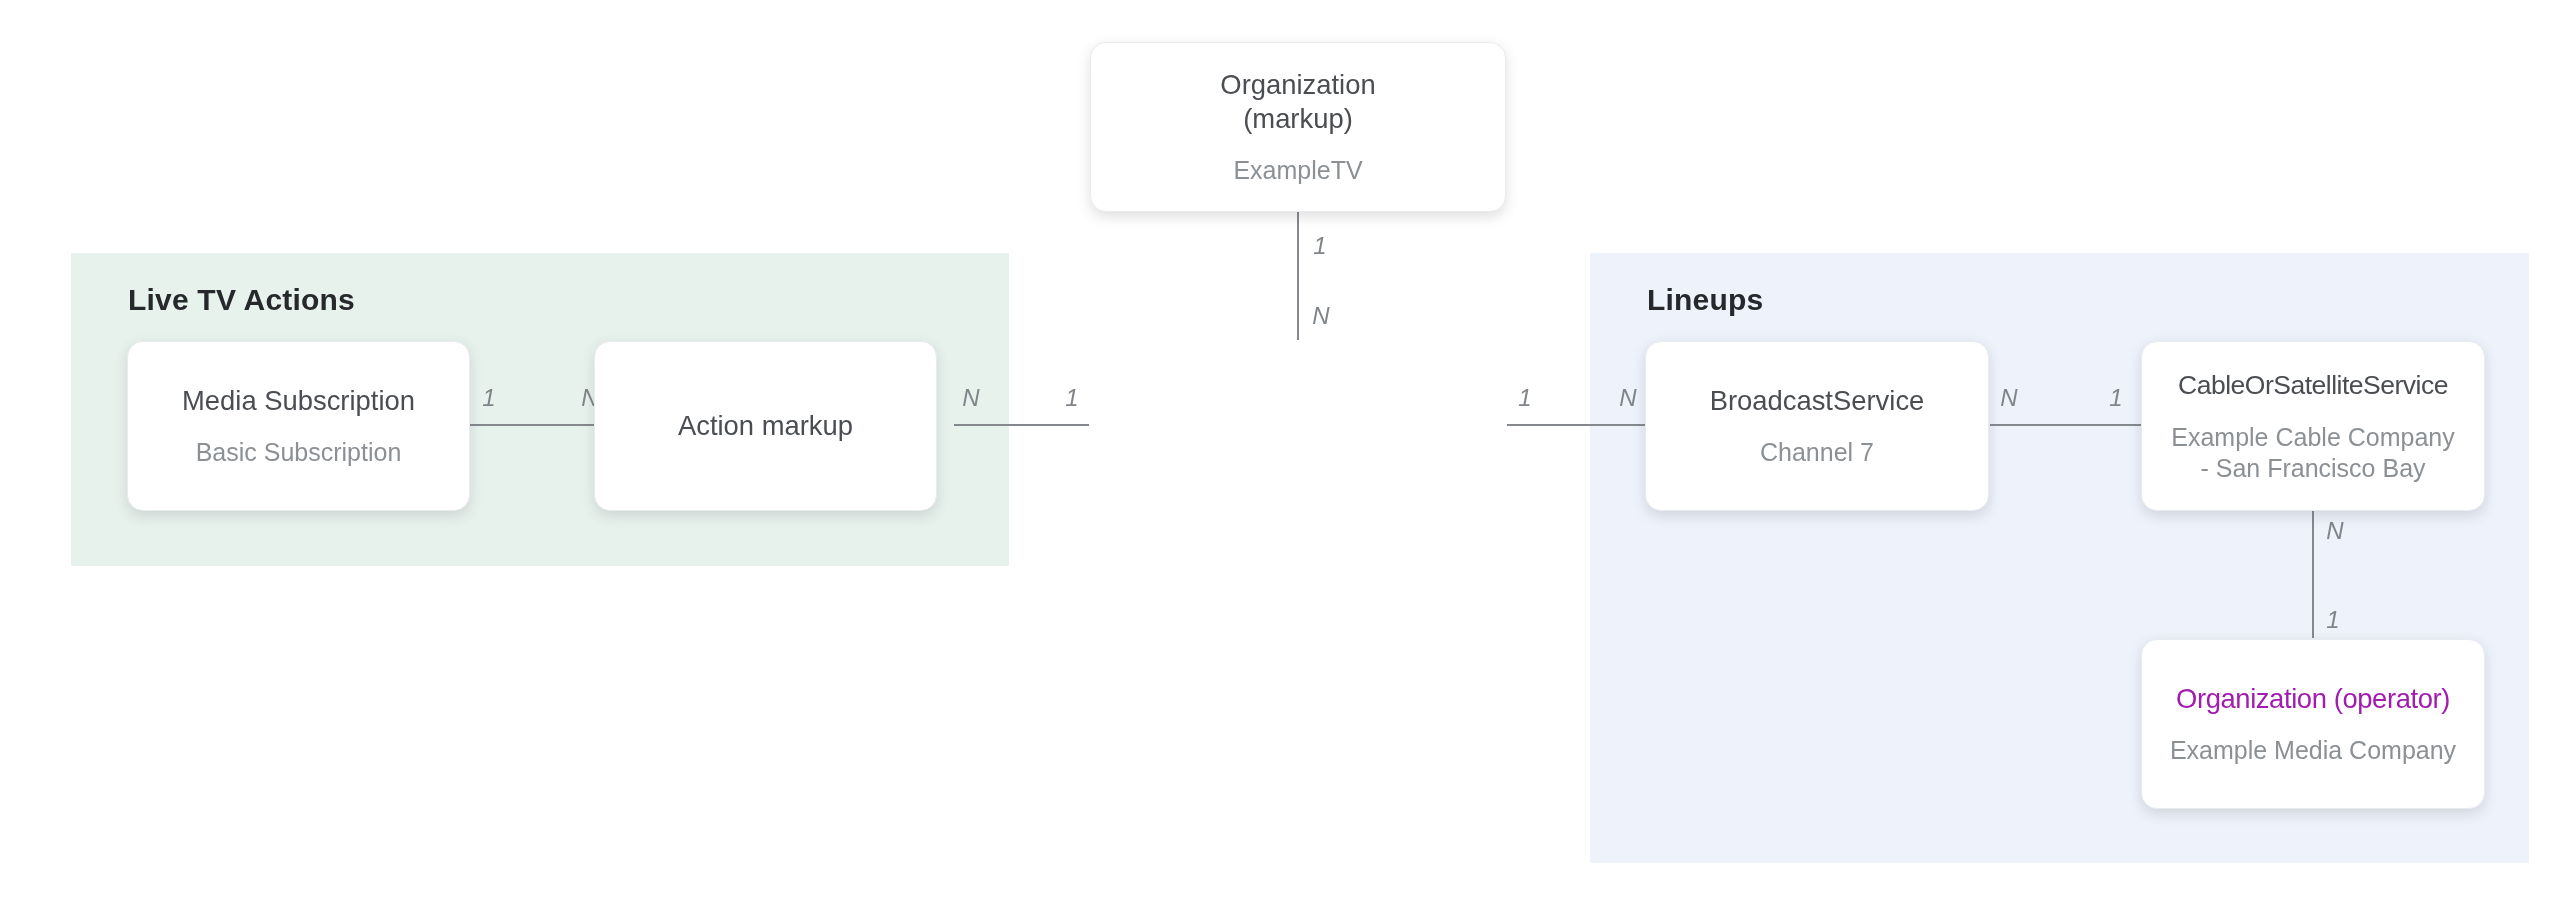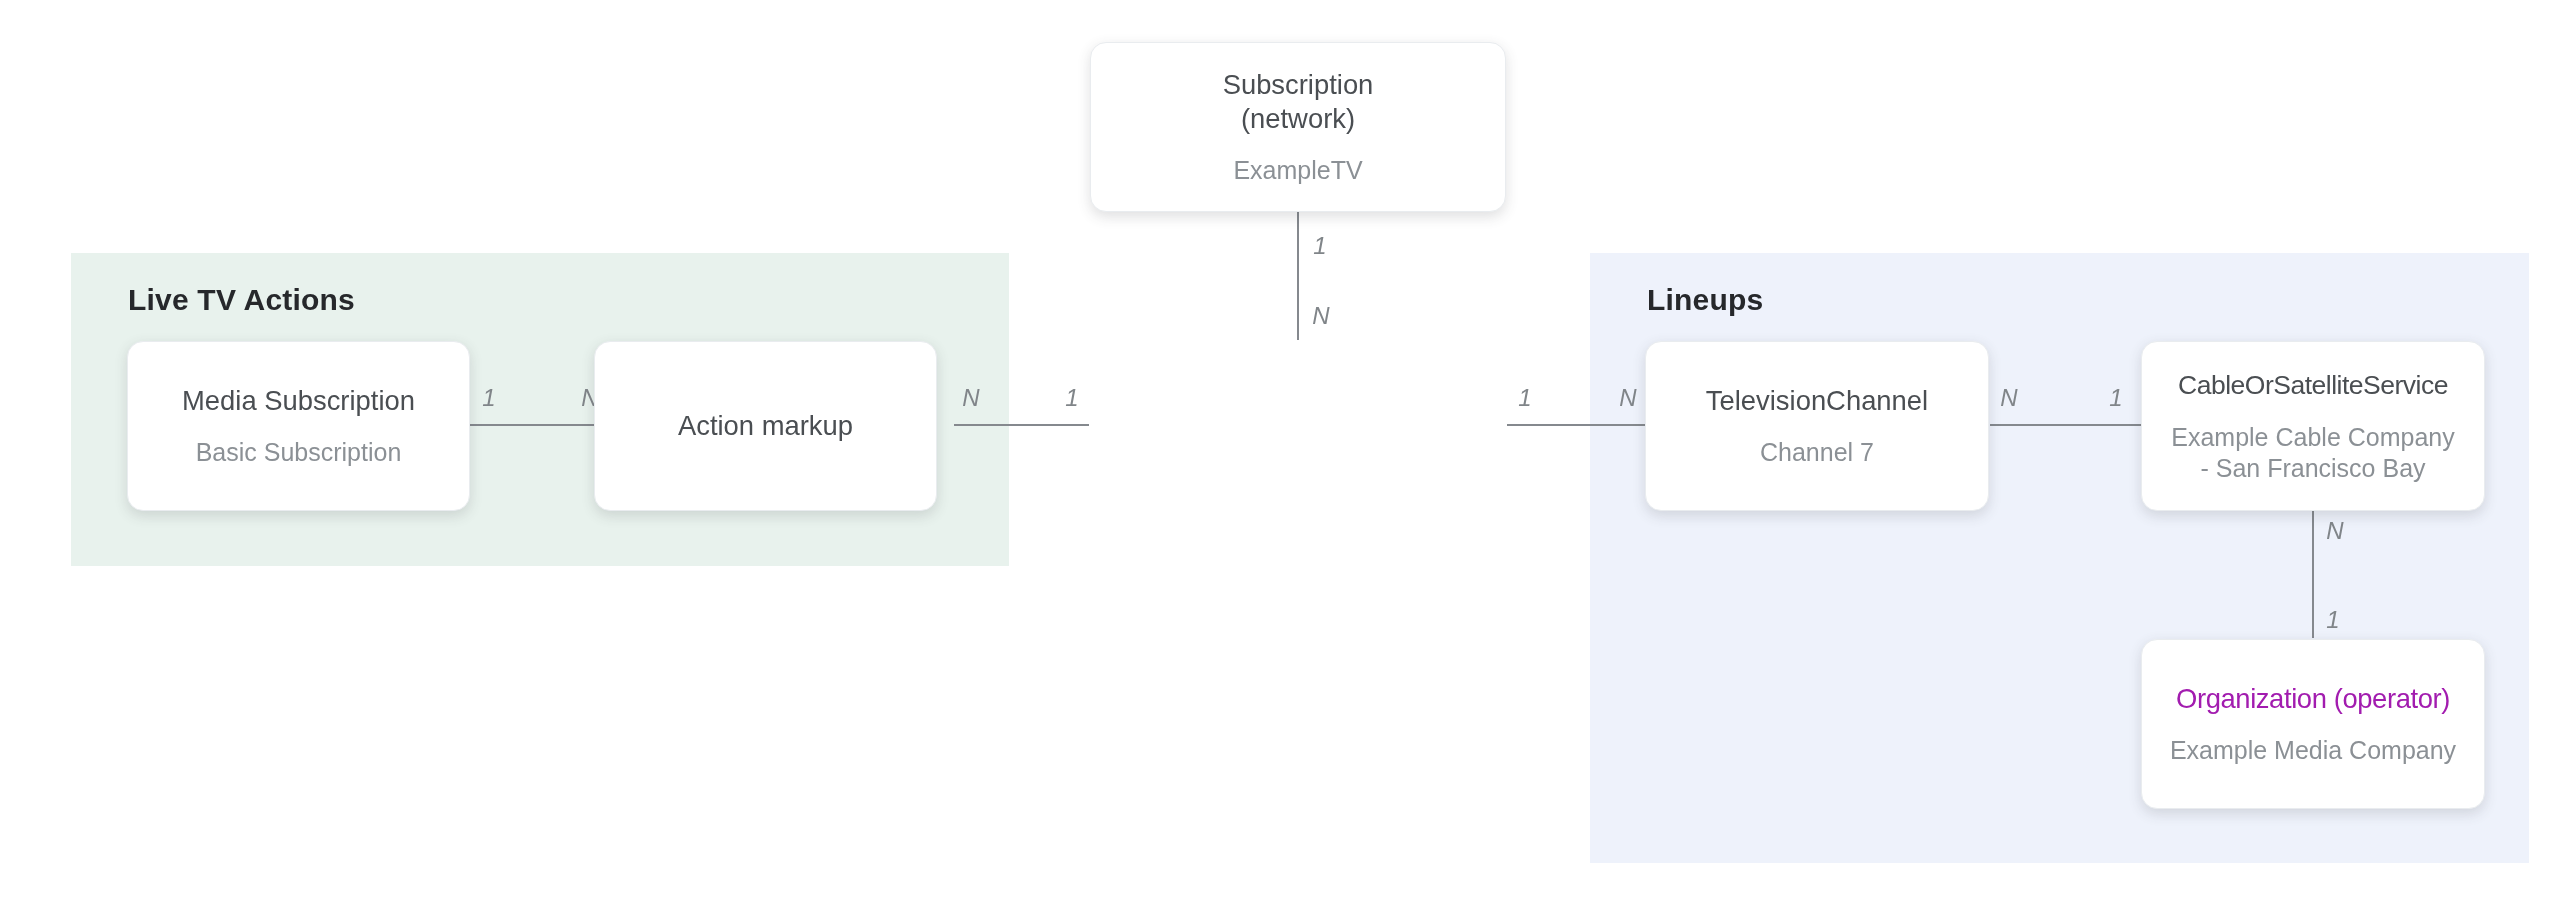--- a/index.html
+++ b/index.html
@@ -80,36 +80,36 @@
   <span class="rel-label" style="left: 1525px; top: 398px; color: rgb(128, 133, 137);">1</span>
   <span class="rel-label" style="left: 1628px; top: 398px; color: rgb(128, 133, 137);">N</span>
 
   <span class="rel-label" style="left: 2009px; top: 398px; color: rgb(128, 133, 137);">N</span>
   <span class="rel-label" style="left: 2116px; top: 398px; color: rgb(128, 133, 137);">1</span>
 
   <span class="rel-label" style="left: 2335px; top: 531px; color: rgb(128, 133, 137);">N</span>
   <span class="rel-label" style="left: 2333px; top: 620px; color: rgb(128, 133, 137);">1</span>
 
   <div class="card card-network" style="background: rgb(255, 255, 255); border-color: rgb(233, 236, 239);">
-    <div class="card-title" style="color: rgb(74, 78, 82);">Subscription (network)</div>
+    <div class="card-title" style="color: rgb(74, 78, 82);">Organization (markup)</div>
     <div class="card-subtitle" style="color: rgb(139, 144, 149);">ExampleTV</div>
   </div>
 
   <div class="card card-media" style="background: rgb(255, 255, 255); border-color: rgb(233, 236, 239);">
     <div class="card-title" style="color: rgb(74, 78, 82);">Media Subscription</div>
     <div class="card-subtitle" style="color: rgb(139, 144, 149);">Basic Subscription</div>
   </div>
 
   <div class="card card-action" style="background: rgb(255, 255, 255); border-color: rgb(233, 236, 239);">
     <div class="card-title" style="color: rgb(74, 78, 82);">Action markup</div>
   </div>
 
 
   <div class="card card-tv" style="background: rgb(255, 255, 255); border-color: rgb(233, 236, 239);">
-    <div class="card-title" style="color: rgb(74, 78, 82);">TelevisionChannel</div>
+    <div class="card-title" style="color: rgb(74, 78, 82);">BroadcastService</div>
     <div class="card-subtitle" style="color: rgb(139, 144, 149);">Channel 7</div>
   </div>
 
   <div class="card card-cable" style="background: rgb(255, 255, 255); border-color: rgb(233, 236, 239);">
     <div class="card-title" style="color: rgb(74, 78, 82);">CableOrSatelliteService</div>
     <div class="card-subtitle" style="color: rgb(139, 144, 149);">Example Cable Company - San Francisco Bay</div>
   </div>
 
   <div class="card card-operator" style="background: rgb(255, 255, 255); border-color: rgb(233, 236, 239);">
     <div class="card-title" style="color: #a21caf;">Organization (operator)</div>

